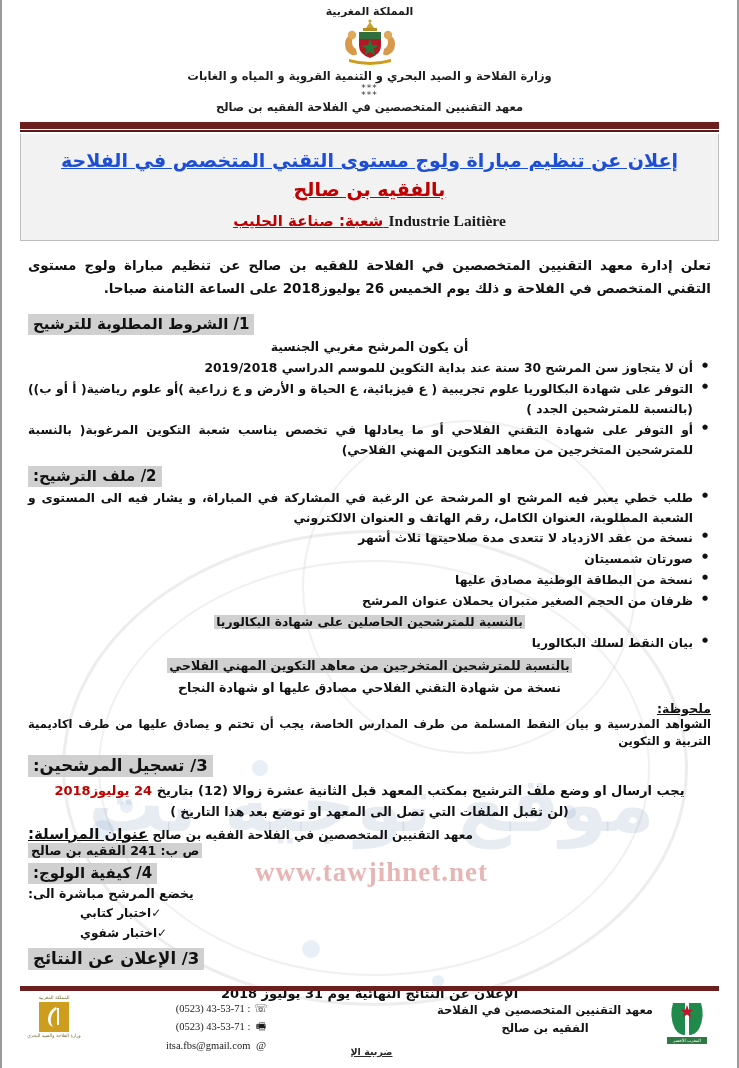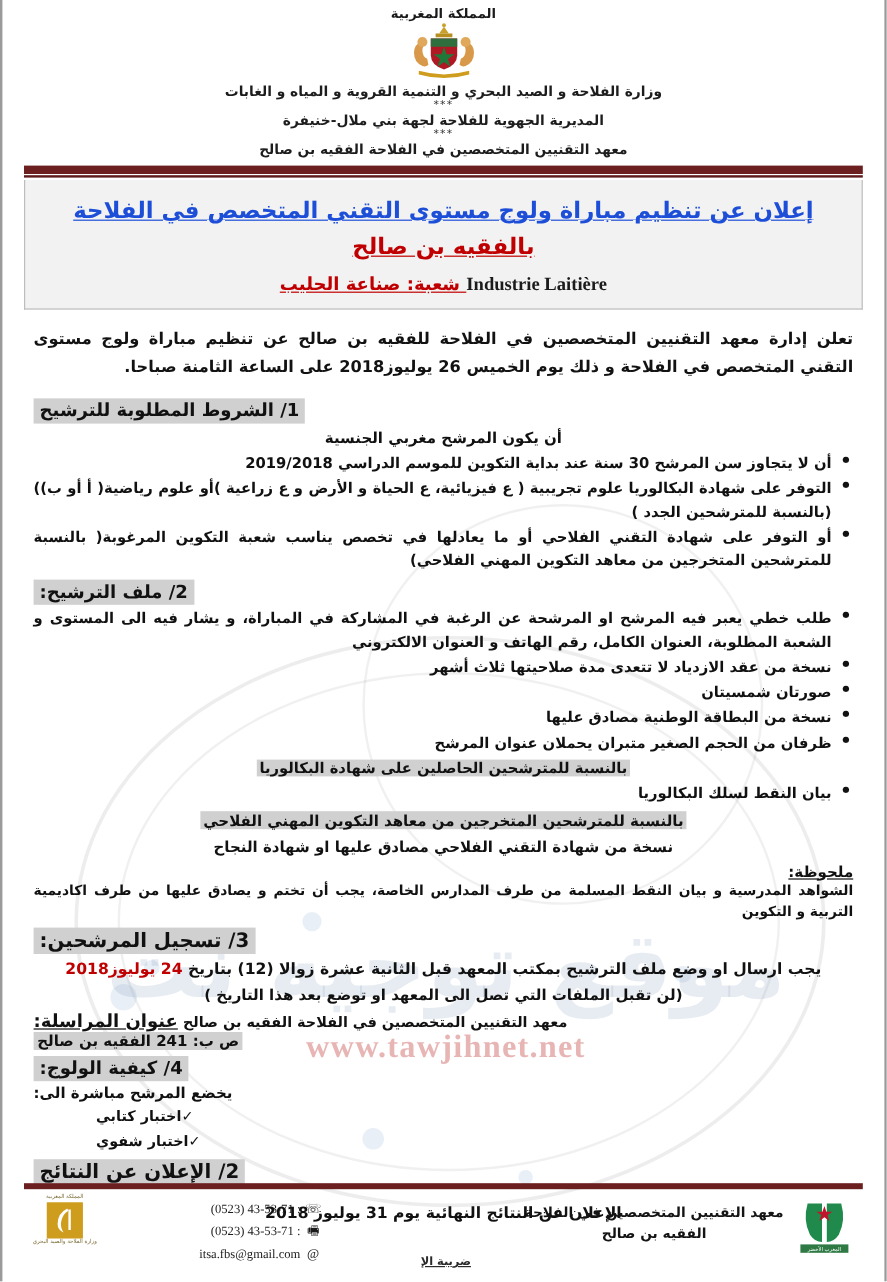--- a/index.html
+++ b/index.html
@@ -433,21 +433,20 @@
           <path d="M32 13 h22 v7 h-22 z" fill="#2f6f3d"></path>
 
           <path d="M43 20 l2.1 6.3 h6.6 l-5.4 3.9 2.1 6.4 -5.4 -4 -5.4 4 2.1 -6.4 -5.4 -3.9 h6.6 z" fill="#1f7a3a"></path>
 
           <path d="M22 40 q21 6 42 0 l0 3 q-21 6 -42 0 z" fill="#cf9d1d"></path>
         </svg>
       </div>
 
       <div class="hdr-line">وزارة الفلاحة و الصيد البحري و التنمية القروية و المياه و الغابات</div>
       <div class="hdr-sep">***</div>
-      <div class="hdr-line">المديرية الجهوية للفلاحة لجهة بني ملال-خنيفرة</div>
       <div class="hdr-sep">***</div>
       <div class="hdr-line">معهد التقنيين المتخصصين في الفلاحة الفقيه بن صالح</div>
     </div>
 
     <div class="rule-top"></div>
     <div class="rule-thin"></div>
 
     <div class="titlebox">
       <div class="title-main">إعلان عن تنظيم مباراة ولوج مستوى التقني المتخصص في الفلاحة</div>
       <div class="title-sub">بالفقيه بن صالح</div>
@@ -516,21 +515,21 @@
       <ul class="checks">
         <li>
           <span class="chk">✓</span><span>اختبار كتابي</span>
         </li>
         <li>
           <span class="chk">✓</span><span>اختبار شفوي</span>
         </li>
       </ul>
 
       <div class="sec-head big">
-        <span>2/ الإعلان عن النتائج</span>
+        <span>3/ الإعلان عن النتائج</span>
       </div>
       <div class="results-line">الإعلان عن النتائج النهائية يوم 31 يوليوز 2018</div>
 
     </div>
   </div>
 
   <div class="footer-rule"></div>
 
   <div class="footer">
 

